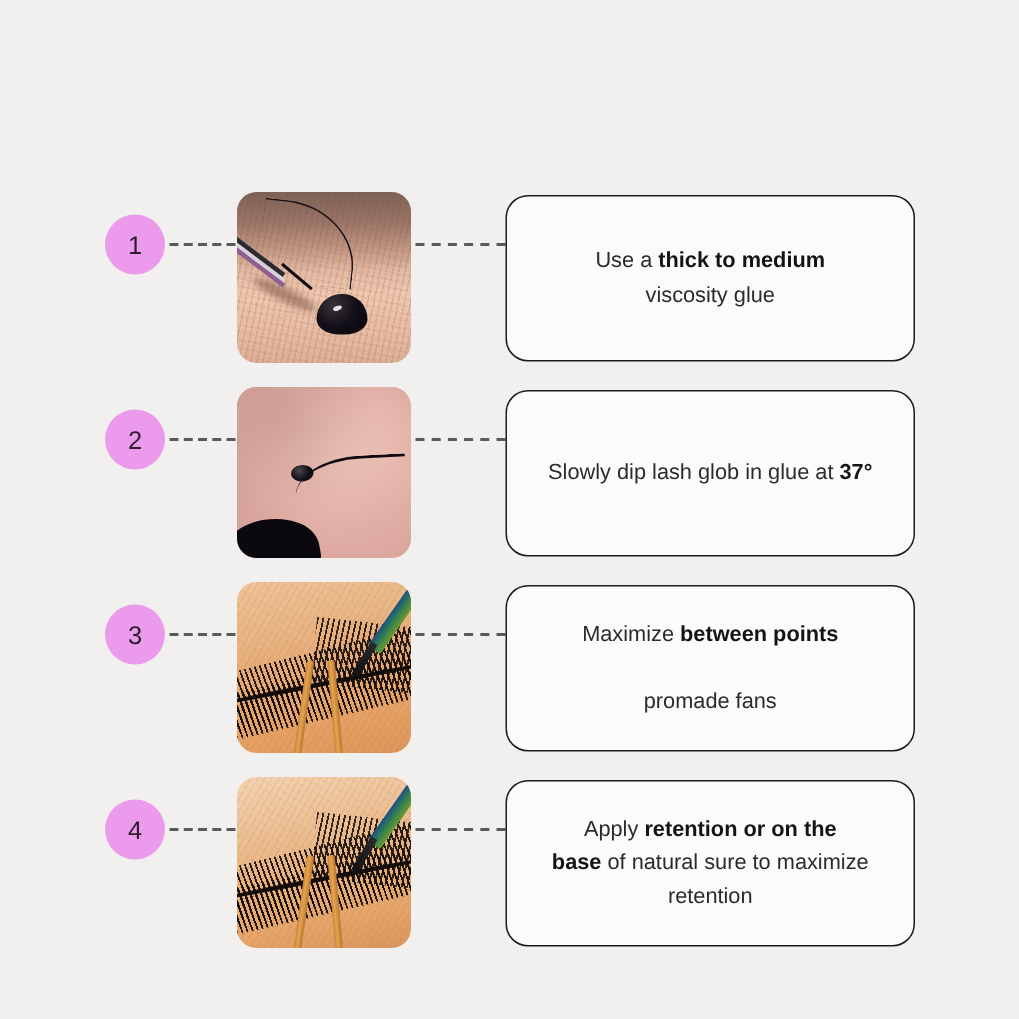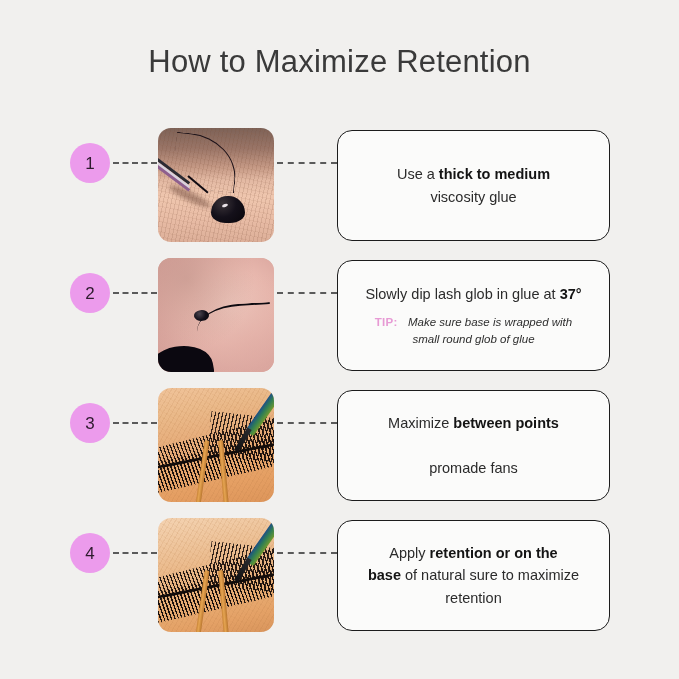--- a/index.html
+++ b/index.html
@@ -339,21 +339,20 @@
     font-style: normal;
     font-weight: 700;
     letter-spacing: 0.3px;
   }
 </style>
 </head>
 <body>
 
 <div class="page">
 
-  <div class="title">How to Maximize Retention</div>
 
   <div class="row row-1">
     <div class="badge">
       <span class="badge-num">1</span>
     </div>
     <div class="dash dash-left"></div>
     <div class="thumb">
       <div class="layer ph1-bg"></div>
       <div class="layer ph1-texture"></div>
       <div class="ph1-shadow"></div>
@@ -378,25 +377,20 @@
     <div class="thumb">
       <div class="layer ph2-bg"></div>
       <div class="layer ph2-blur"></div>
       <div class="ph2-lid"></div>
       <div class="ph2-fan"></div>
       <div class="ph2-glob"></div>
     </div>
     <div class="dash dash-right"></div>
     <div class="card">
       <div class="card-text"><span>Slowly dip lash glob in glue at </span><b>37°</b></div>
-      <div class="tip">
-        <span class="tip-label">TIP:&nbsp;&nbsp;</span>
-        <span>Make sure base is wrapped with</span><br>
-        <span>small round glob of glue</span>
-      </div>
     </div>
   </div>
 
   <div class="row row-3">
     <div class="badge">
       <span class="badge-num">3</span>
     </div>
     <div class="dash dash-left"></div>
     <div class="thumb">
       <div class="layer ph34-bg"></div>

